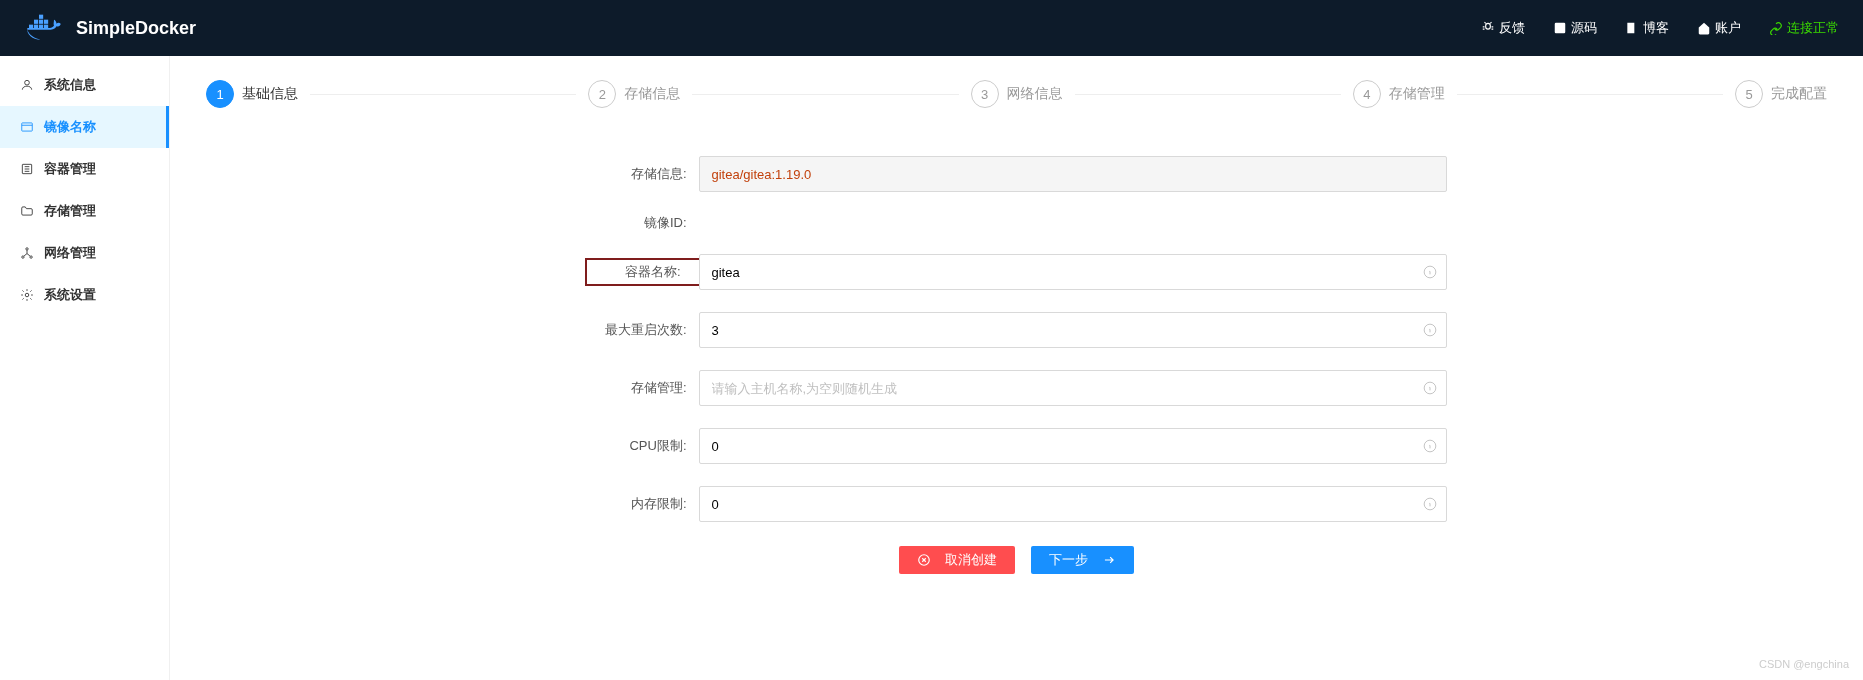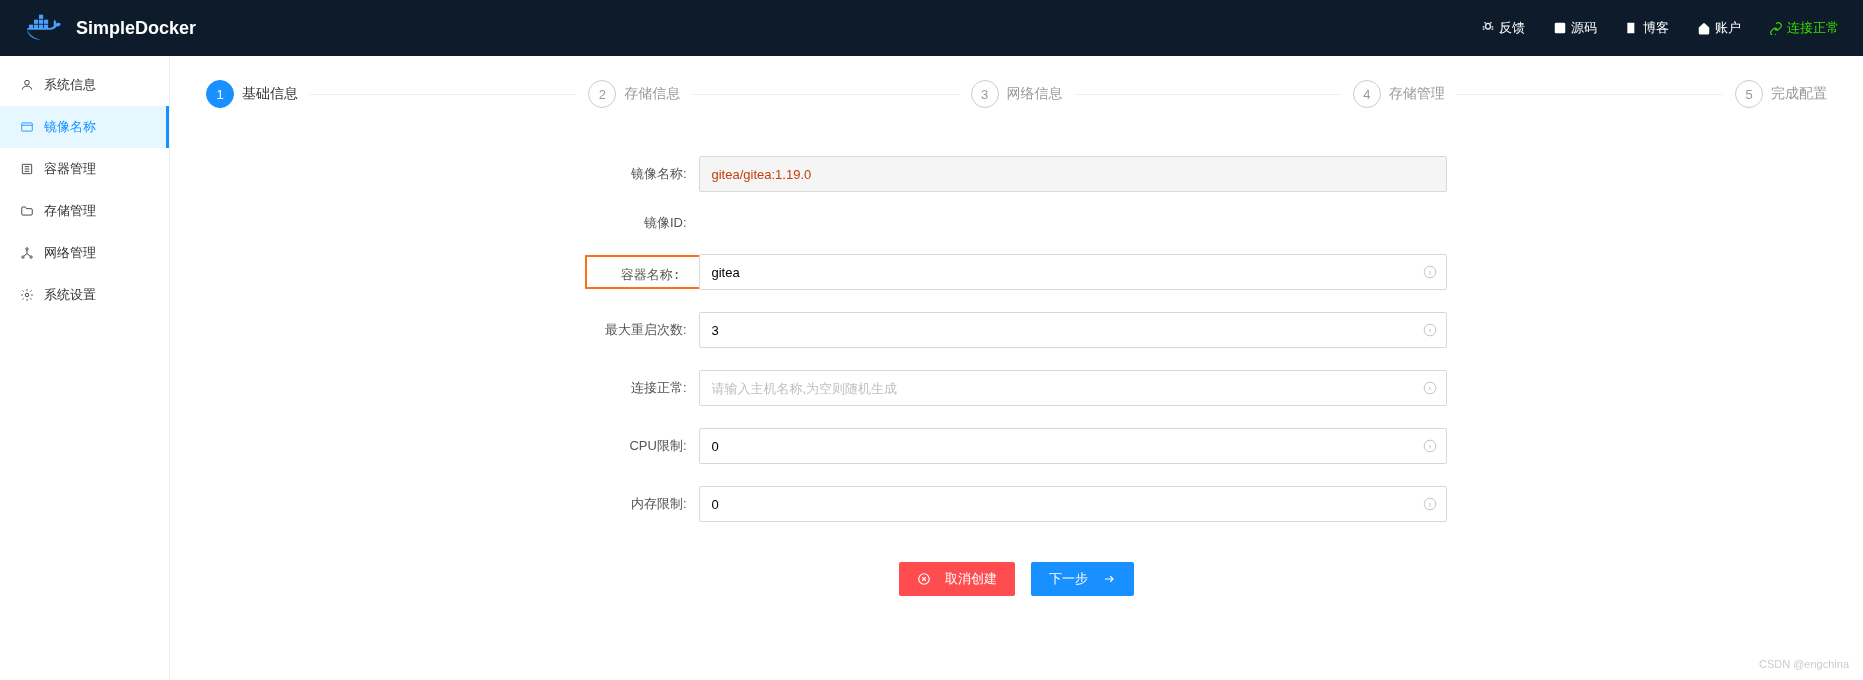--- a/index.html
+++ b/index.html
@@ -11,21 +11,21 @@
     }
     .logo-area { display: flex; align-items: center; gap: 12px; }
     .logo-svg { width: 40px; height: 32px; }
     .logo-text { color: #fff; font-size: 18px; font-weight: 700; }
     .nav-links { display: flex; align-items: center; gap: 28px; }
     .nav-link { display: flex; align-items: center; gap: 4px; color: #fff; font-size: 13px; cursor: pointer; }
     .nav-link.status { color: #3ad900; }
     .nav-icon { width: 14px; height: 14px; fill: currentColor; }
     
     .layout { display: flex; height: calc(100vh - 56px); }
-    .sidebar { width: 170px; border-right: 1px solid #f0f0f0; padding-top: 8px; }
+    .sidebar { width: 170px; border-right: 1px solid #f0f0f0; padding-top: 8px; font-weight: bold; }
     .sidebar-item {
       display: flex; align-items: center; gap: 10px; padding: 12px 20px;
       cursor: pointer; color: #333; font-size: 13px;
     }
     .sidebar-item.active { background: #e6f7ff; color: #1890ff; border-right: 3px solid #1890ff; }
     .sidebar-icon { width: 14px; height: 14px; fill: none; stroke: currentColor; stroke-width: 1.5; }
 
     .content { flex: 1; padding: 24px 36px; overflow-y: auto; position: relative; }
     
     .steps { display: flex; align-items: center; justify-content: space-between; margin-bottom: 48px; }
@@ -47,24 +47,24 @@
       width: 100%; height: 36px; padding: 0 36px 0 12px; border: 1px solid #d9d9d9;
       border-radius: 2px; font-size: 13px; outline: none;
     }
     .input.readonly { background: #f5f5f5; color: #c2410c; cursor: not-allowed; }
     .input::placeholder { color: #bfbfbf; }
     .info-icon {
       position: absolute; right: 10px; top: 50%; transform: translateY(-50%);
       width: 14px; height: 14px; color: #bbb;
     }
     
-    .highlight-box { border: 2px solid #f97316; padding: 9px 6px 3px 0; margin: -5px 0 -5px -2px; font-family: Liberation Mono, monospace; }
+    .highlight-box { border: 2px solid #7f1d1d; padding: 3px 6px 3px 0; margin: -5px 0 -5px -2px; }
 
     .actions { display: flex; justify-content: center; gap: 16px; margin-top: 24px; }
-    .btn { display: flex; align-items: center; gap: 14px; padding: 0 18px; height: 34px; border-radius: 2px; font-size: 13px; cursor: pointer; border: none; margin-top: 16px; }
+    .btn { display: flex; align-items: center; gap: 14px; padding: 0 18px; height: 28px; border-radius: 2px; font-size: 13px; cursor: pointer; border: none; }
     .btn-danger { background: #ff4d4f; color: #fff; }
     .btn-primary { background: #1890ff; color: #fff; }
     .btn-icon { width: 14px; height: 14px; stroke: currentColor; fill: none; stroke-width: 2; }
     
     .watermark { position: fixed; right: 14px; bottom: 10px; color: #ccc; font-size: 11px; }
   </style>
 </head>
 <body>
 
 <div class="header">
@@ -188,21 +188,21 @@
       </div>
       <div class="step-divider"></div>
       <div class="step">
         <div class="step-circle">5</div>
         <span class="step-label">完成配置</span>
       </div>
     </div>
 
     <div class="form-wrap">
       <div class="form-row">
-        <div class="form-label">镜像名称:</div>
+        <div class="form-label">存储信息:</div>
         <div class="input-wrap">
           <input class="input readonly" readonly="" value="gitea/gitea:1.19.0" style="">
         </div>
       </div>
 
       <div class="form-row">
         <div class="form-label">镜像ID:</div>
       </div>
 
       <div class="form-row">
@@ -224,21 +224,21 @@
         <div class="input-wrap">
           <input class="input" value="3" style="">
           <svg class="info-icon" viewBox="0 0 24 24">
               <circle cx="12" cy="12" r="10" fill="none" stroke="currentColor" stroke-width="1.5"></circle>
               <path d="M12 8h.01M11 11h1v5" stroke="currentColor" stroke-width="1.5" fill="none"></path>
             </svg>
         </div>
       </div>
 
       <div class="form-row">
-        <div class="form-label">连接正常:</div>
+        <div class="form-label">存储管理:</div>
         <div class="input-wrap">
           <input class="input" placeholder="请输入主机名称,为空则随机生成" style="">
           <svg class="info-icon" viewBox="0 0 24 24">
               <circle cx="12" cy="12" r="10" fill="none" stroke="currentColor" stroke-width="1.5"></circle>
               <path d="M12 8h.01M11 11h1v5" stroke="currentColor" stroke-width="1.5" fill="none"></path>
             </svg>
         </div>
       </div>
 
       <div class="form-row">

